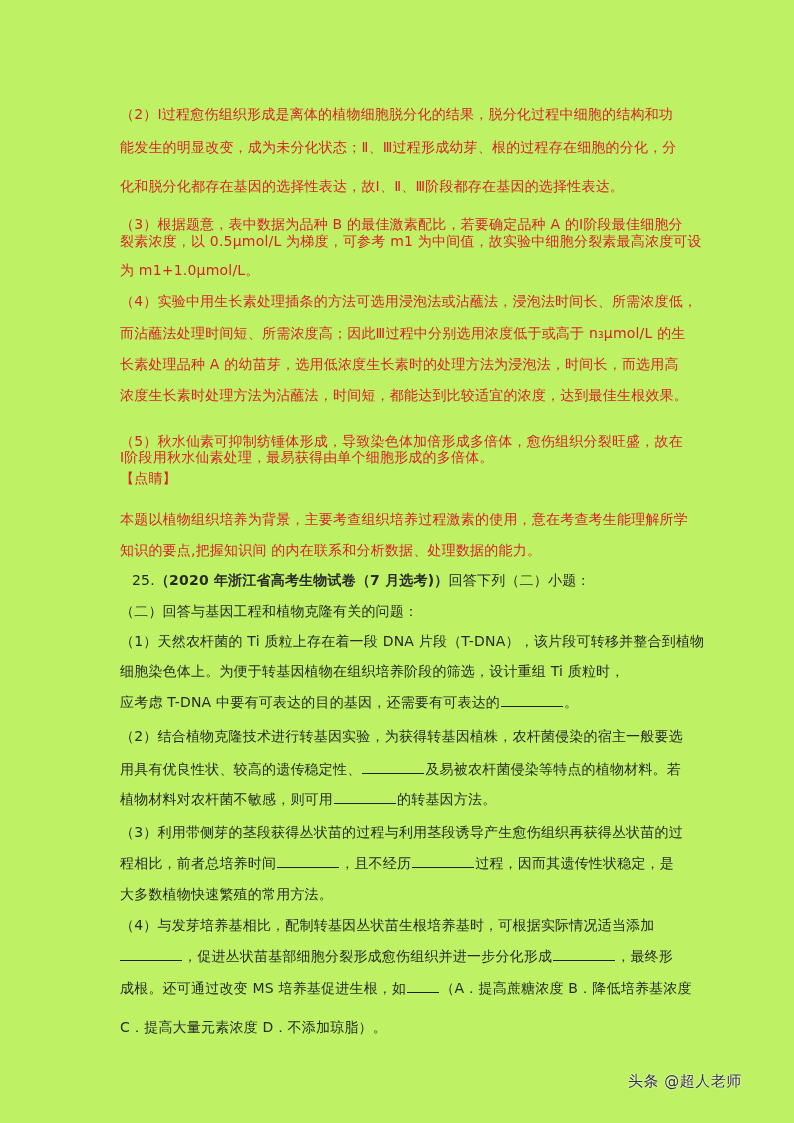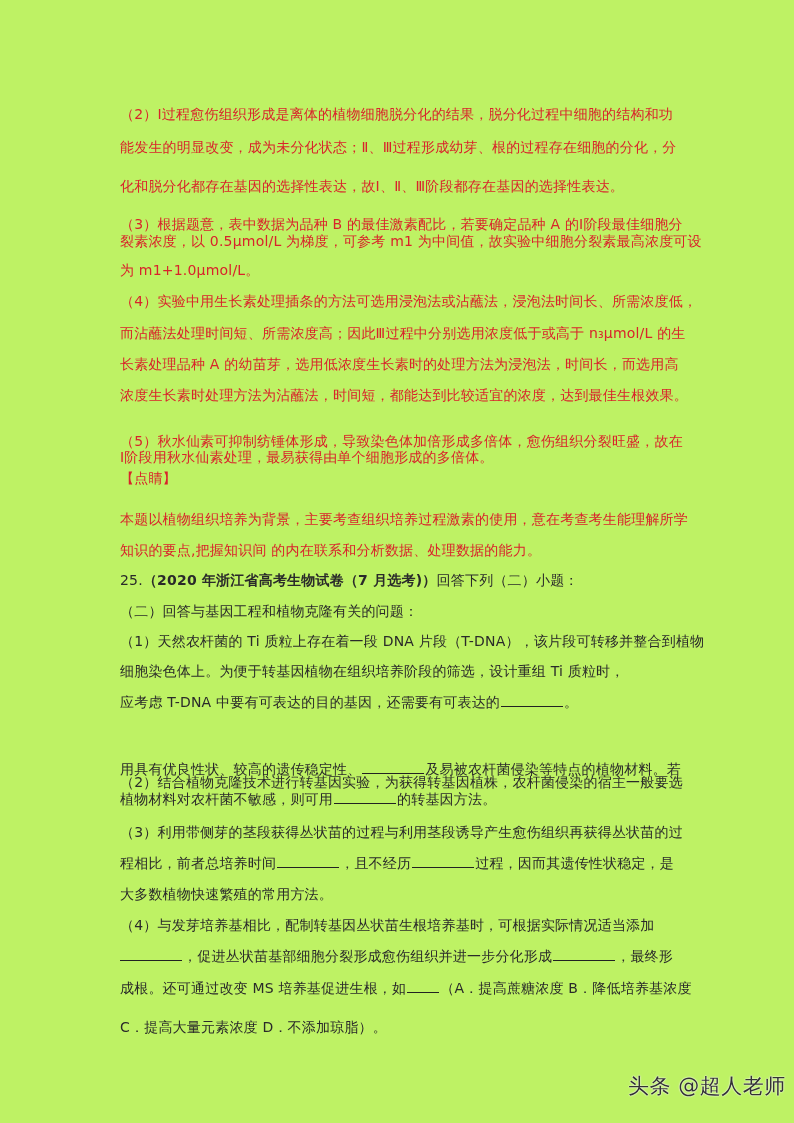--- a/index.html
+++ b/index.html
@@ -40,21 +40,21 @@
       height: 14px;
       vertical-align: baseline;
       margin: 0 1px;
     }
     .blank.long { width: 62px; }
     .blank.short { width: 32px; }
     .watermark {
       position: absolute;
       left: 628px;
       top: 1072px;
-      font-size: 21px;
+      font-size: 15px;
       color: #333;
       letter-spacing: 0.5px;
       text-shadow: 0 0 2px #ffffff, 0 0 1px #ffffff;
     }
   </style>
 </head>
 <body>
 
 <div class="page">
 
@@ -71,32 +71,32 @@
   <div class="line red" style="top:354px;">长素处理品种 A 的幼苗芽，选用低浓度生长素时的处理方法为浸泡法，时间长，而选用高</div>
   <div class="line red" style="top:385px;">浓度生长素时处理方法为沾蘸法，时间短，都能达到比较适宜的浓度，达到最佳生根效果。</div>
 
   <div class="line red" style="top:431px;">（5）秋水仙素可抑制纺锤体形成，导致染色体加倍形成多倍体，愈伤组织分裂旺盛，故在</div>
   <div class="line red" style="top:447px;">Ⅰ阶段用秋水仙素处理，最易获得由单个细胞形成的多倍体。</div>
 
   <div class="line red" style="top:468px;">【点睛】</div>
   <div class="line red" style="top:509px;">本题以植物组织培养为背景，主要考查组织培养过程激素的使用，意在考查考生能理解所学</div>
   <div class="line red" style="top:540px;">知识的要点,把握知识间 的内在联系和分析数据、处理数据的能力。</div>
 
-  <div class="line black" style="top:570px;">
+  <div class="line black" style="top:570px;margin-left:12px;">
     <span>25.</span><span class="bold">（2020 年浙江省高考生物试卷（7 月选考)）</span><span>回答下列（二）小题：</span>
   </div>
   <div class="line black" style="top:601px;">（二）回答与基因工程和植物克隆有关的问题：</div>
 
   <div class="line black" style="top:631px;">（1）天然农杆菌的 Ti 质粒上存在着一段 DNA 片段（T-DNA），该片段可转移并整合到植物</div>
   <div class="line black" style="top:661px;">细胞染色体上。为便于转基因植物在组织培养阶段的筛选，设计重组 Ti 质粒时，</div>
   <div class="line black" style="top:692px;">
     <span>应考虑 T-DNA 中要有可表达的目的基因，还需要有可表达的</span><span class="blank long"></span><span>。</span>
   </div>
 
-  <div class="line black" style="top:726px;margin-top:46px;">（2）结合植物克隆技术进行转基因实验，为获得转基因植株，农杆菌侵染的宿主一般要选</div>
+  <div class="line black" style="top:726px;">（2）结合植物克隆技术进行转基因实验，为获得转基因植株，农杆菌侵染的宿主一般要选</div>
   <div class="line black" style="top:759px;">
     <span>用具有优良性状、较高的遗传稳定性、</span><span class="blank long"></span><span>及易被农杆菌侵染等特点的植物材料。若</span>
   </div>
   <div class="line black" style="top:789px;">
     <span>植物材料对农杆菌不敏感，则可用</span><span class="blank long"></span><span>的转基因方法。</span>
   </div>
 
   <div class="line black" style="top:822px;">（3）利用带侧芽的茎段获得丛状苗的过程与利用茎段诱导产生愈伤组织再获得丛状苗的过</div>
   <div class="line black" style="top:853px;">
     <span>程相比，前者总培养时间</span><span class="blank long"></span><span>，且不经历</span><span class="blank long"></span><span>过程，因而其遗传性状稳定，是</span>

